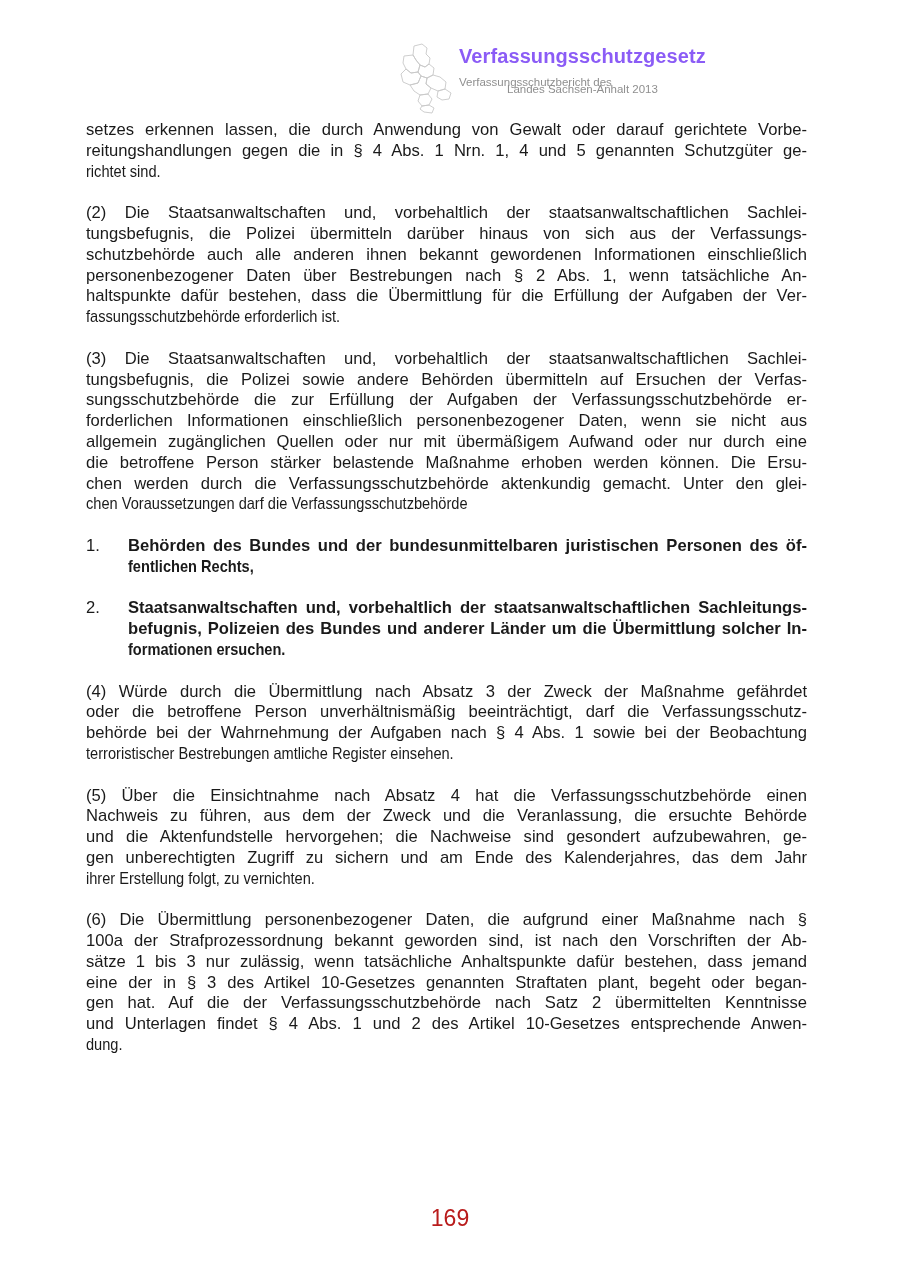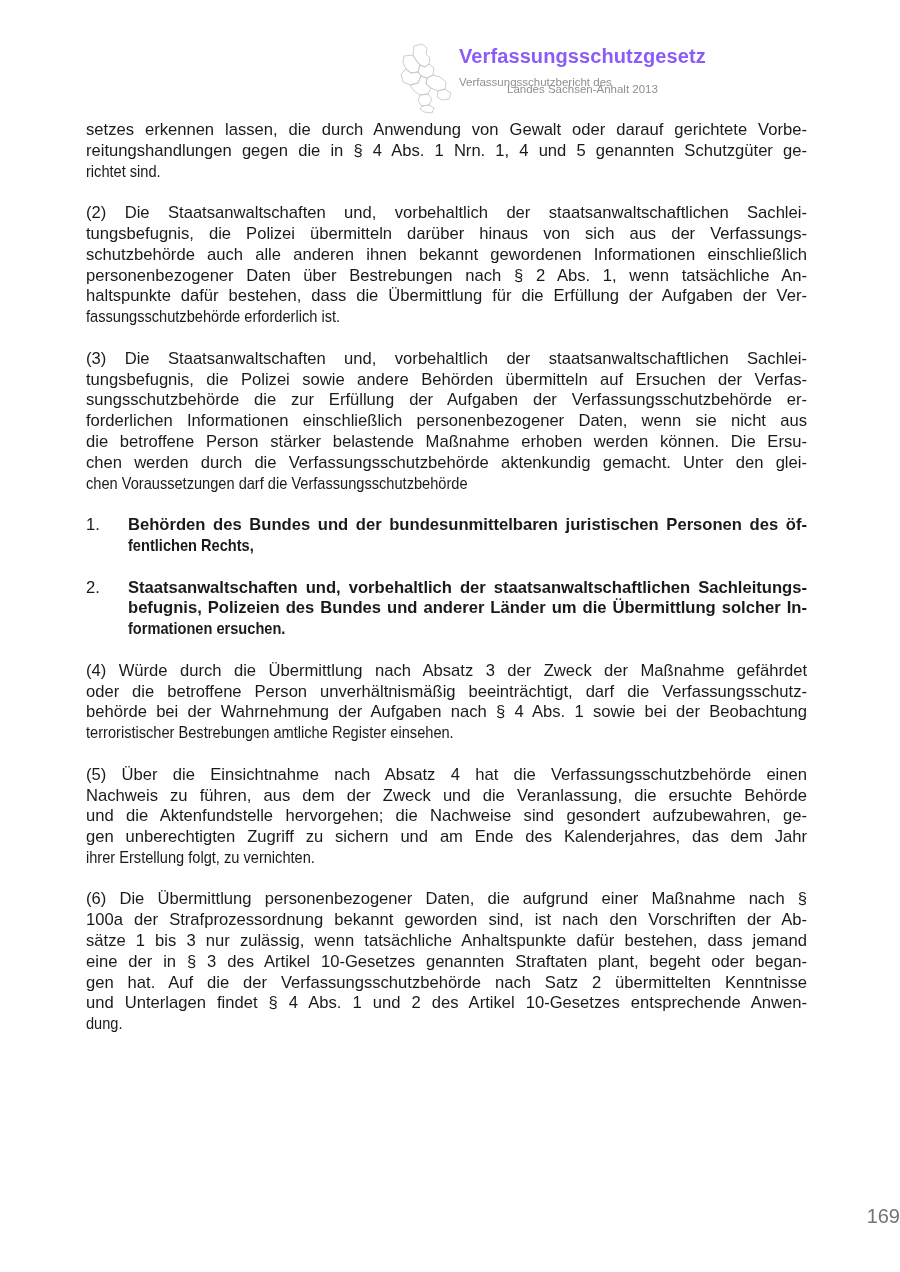--- a/index.html
+++ b/index.html
@@ -11,21 +11,21 @@
   .header .sub1 { top: 34px; }
   .header .sub2 { top: 41px; margin-left: 48px; }
 
   .content { position: absolute; left: 86px; top: 120px; width: 721px; }
   .para { font-size: 16.6px; line-height: 20.8px; margin: 0 0 20.8px 0; }
   .line { display: block; text-align: justify; text-align-last: justify; white-space: nowrap; overflow: visible; transform-origin: left center; }
   .line.last { text-align-last: left; }
   .item { display: flex; font-size: 16.6px; line-height: 20.8px; margin: 0 0 20.8px 0; }
   .item .num { width: 42px; flex: none; }
   .item .body { width: 679px; font-weight: bold; }
-  .page-number { position: absolute; left: 0; width: 900px; top: 1205px; text-align: right; font-size: 20px; color: #737373; }
+  .page-number { position: absolute; left: 0; width: 900px; top: 1205px; text-align: center; font-size: 23px; color: #b91c1c; }
 </style>
 </head>
 <body>
 
 <div class="header">
   <svg class="map" viewBox="0 0 60 72">
     <g fill="none" stroke="#c8c8c8" stroke-width="0.9">
       <path d="M18 4 L26 2 L31 6 L30 12 L34 16 L33 22 L29 25 L24 23 L20 18 L17 13 Z"></path>
       <path d="M8 14 L17 13 L20 18 L24 23 L22 30 L15 31 L10 27 L7 21 Z"></path>
       <path d="M24 23 L29 25 L33 22 L38 26 L37 33 L31 36 L25 34 L22 30 Z"></path>
@@ -57,20 +57,21 @@
     <span class="line">personenbezogener Daten über Bestrebungen nach § 2 Abs. 1, wenn tatsächliche An-</span>
     <span class="line">haltspunkte dafür bestehen, dass die Übermittlung für die Erfüllung der Aufgaben der Ver-</span>
     <span class="line last" style="width: 819.318px; transform: scaleX(0.88);">fassungsschutzbehörde erforderlich ist.</span>
   </div>
 
   <div class="para">
     <span class="line">(3) Die Staatsanwaltschaften und, vorbehaltlich der staatsanwaltschaftlichen Sachlei-</span>
     <span class="line">tungsbefugnis, die Polizei sowie andere Behörden übermitteln auf Ersuchen der Verfas-</span>
     <span class="line">sungsschutzbehörde die zur Erfüllung der Aufgaben der Verfassungsschutzbehörde er-</span>
     <span class="line">forderlichen Informationen einschließlich personenbezogener Daten, wenn sie nicht aus</span>
+    <span class="line">allgemein zugänglichen Quellen oder nur mit übermäßigem Aufwand oder nur durch eine</span>
     <span class="line">die betroffene Person stärker belastende Maßnahme erhoben werden können. Die Ersu-</span>
     <span class="line">chen werden durch die Verfassungsschutzbehörde aktenkundig gemacht. Unter den glei-</span>
     <span class="line last" style="width: 819.318px; transform: scaleX(0.88);">chen Voraussetzungen darf die Verfassungsschutzbehörde</span>
   </div>
 
   <div class="item">
     <span class="num">1.</span>
     <div class="body">
       <span class="line">Behörden des Bundes und der bundesunmittelbaren juristischen Personen des öf-</span>
       <span class="line last" style="width: 771.591px; transform: scaleX(0.88);">fentlichen Rechts,</span>

